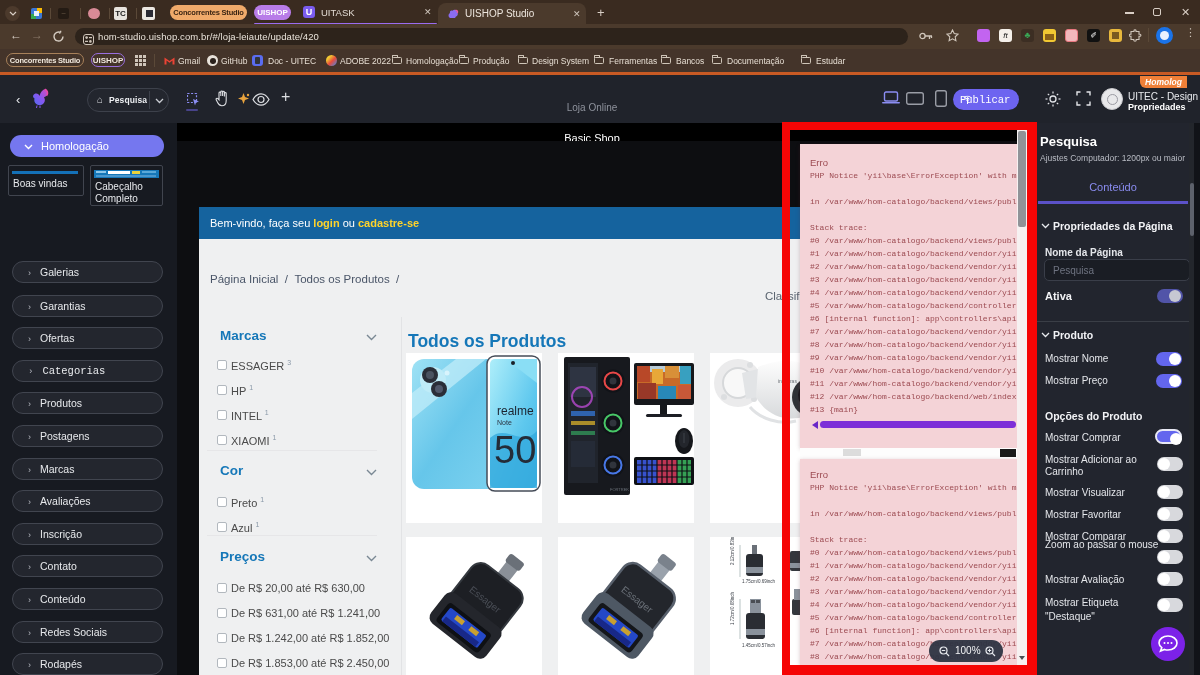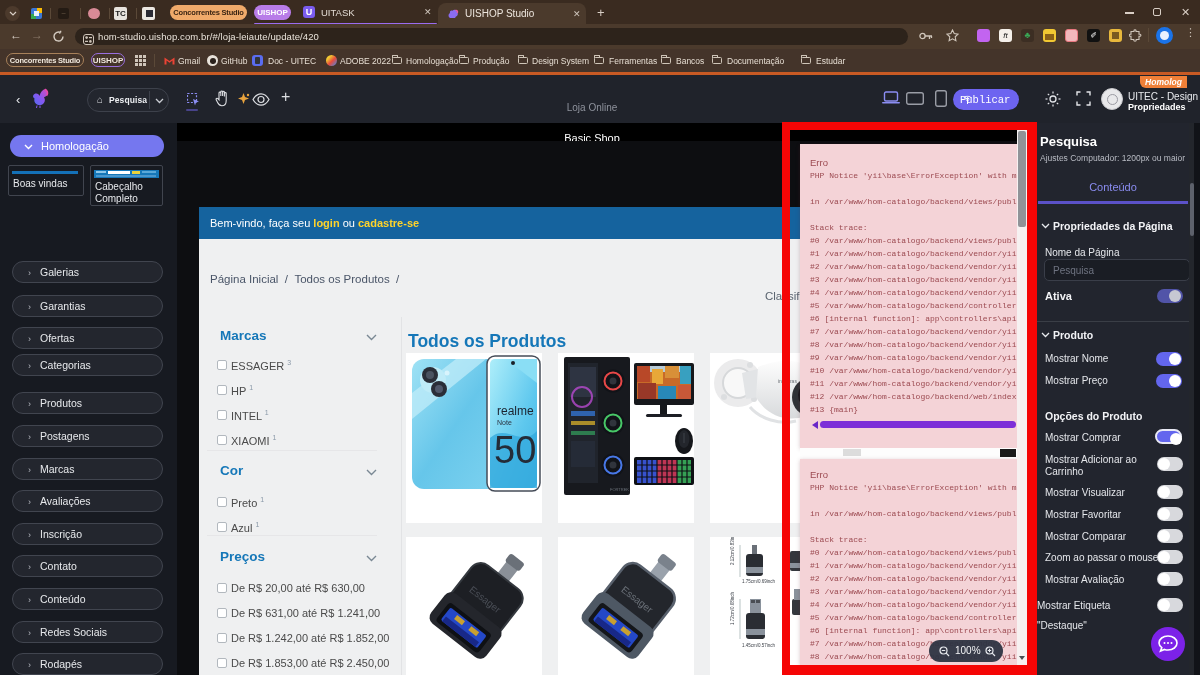--- a/index.html
+++ b/index.html
@@ -302,21 +302,21 @@
         <div class="abs" style="left:14px;top:1px;width:22px;height:2.5px;background:#fff;"></div>
         <div class="abs" style="left:38px;top:1px;width:8px;height:2.5px;background:#e8d23c;"></div>
         <div class="abs" style="left:48px;top:1px;width:14px;height:2px;background:#5aa8d8;"></div>
         <div class="abs" style="left:2px;top:5px;width:60px;height:1.5px;background:#4a96cc;"></div>
       </div>
       <div class="abs" style="left:4px;top:15px;color:#e7e9ec;font-size:10px;line-height:12px;">Cabeçalho<br>Completo</div>
     </div>
     <div class="spill" style="top:106px;margin-top:32px;"><span class="chev">›</span>Galerias</div>
     <div class="spill" style="top:204px;"><span class="chev">›</span>Ofertas</div>
     <div class="spill" style="top:172px;"><span class="chev">›</span>Garantias</div>
-    <div class="spill" style="top:231px;"><span class="chev">›</span>Categorias</div>
+    <div class="spill" style="top:237px;font-family:Liberation Mono, monospace;"><span class="chev">›</span>Categorias</div>
     <div class="spill" style="top:269px;"><span class="chev">›</span>Produtos</div>
     <div class="spill" style="top:302px;"><span class="chev">›</span>Postagens</div>
     <div class="spill" style="top:335px;"><span class="chev">›</span>Marcas</div>
     <div class="spill" style="top:367px;"><span class="chev">›</span>Avaliações</div>
     <div class="spill" style="top:400px;"><span class="chev">›</span>Inscrição</div>
     <div class="spill" style="top:432px;"><span class="chev">›</span>Contato</div>
     <div class="spill" style="top:465px;"><span class="chev">›</span>Conteúdo</div>
     <div class="spill" style="top:498px;"><span class="chev">›</span>Redes Sociais</div>
     <div class="spill" style="top:530px;"><span class="chev">›</span>Rodapés</div>
   </div>
@@ -604,21 +604,21 @@
   </div>
   <div id="rightpanel">
     <div class="abs" style="left:3px;top:11px;color:#fff;font-size:13px;font-weight:bold;">Pesquisa</div>
     <div class="abs" style="left:3px;top:30px;color:#b9bcc4;font-size:8.5px;">Ajustes Computador: 1200px ou maior</div>
     <div class="abs" style="left:0;top:58px;width:152px;text-align:center;color:#8a8cf0;font-size:11px;">Conteúdo</div>
     <div class="abs" style="left:1px;top:78px;width:150px;height:2.5px;background:#5b51c8;"></div>
     <svg class="abs" style="left:4px;top:100px;" width="9" height="6" viewBox="0 0 9 6">
         <path d="M1 1 L4.5 4.5 L8 1" fill="none" stroke="#e8eaee" stroke-width="1.3"></path>
       </svg>
     <div class="abs" style="left:16px;top:97px;color:#f2f3f6;font-size:10.5px;font-weight:bold;">Propriedades da Página</div>
-    <div class="abs" style="left:8px;top:124px;color:#e4e6ea;font-size:10px;font-weight:normal;">Nome da Página</div>
+    <div class="abs" style="left:8px;top:124px;color:#e4e6ea;font-size:10px;font-weight:bold;">Nome da Página</div>
     <div class="abs" style="left:7px;top:136px;width:146px;height:22px;background:#1a1d24;border:1px solid #3a3e49;border-radius:5px;">
       <span class="abs" style="left:8px;top:5px;color:#6e7380;font-size:10px;">Pesquisa</span>
     </div>
     <div class="abs" style="left:8px;top:167px;color:#f2f3f6;font-size:11px;font-weight:bold;">Ativa</div>
     <div class="toggle" style="left:120px;top:166px;background:#5154a8;">
         <span class="knob" style="left:12px;background:#c6c8d2;"></span>
       </div>
     <div class="abs" style="left:0;top:198px;width:152px;height:1px;background:#3a3e46;"></div>
     <svg class="abs" style="left:4px;top:209px;" width="9" height="6" viewBox="0 0 9 6">
         <path d="M1 1 L4.5 4.5 L8 1" fill="none" stroke="#e8eaee" stroke-width="1.3"></path>
@@ -646,29 +646,29 @@
         <span class="knob" style="left:1px;"></span>
       </div>
     <div class="abs" style="left:8px;top:386px;color:#e4e6ea;font-size:10px;">Mostrar Favoritar</div>
     <div class="toggle toff" style="left:120px;top:384px;">
         <span class="knob" style="left:1px;"></span>
       </div>
     <div class="abs" style="left:8px;top:408px;color:#e4e6ea;font-size:10px;">Mostrar Comparar</div>
     <div class="toggle toff" style="left:120px;top:406px;">
         <span class="knob" style="left:1px;"></span>
       </div>
-    <div class="abs" style="left:8px;top:429px;color:#e4e6ea;font-size:10px;">Zoom ao passar o mouse</div>
+    <div class="abs" style="left:8px;top:416px;color:#e4e6ea;font-size:10px;">Zoom ao passar o mouse</div>
     <div class="toggle toff" style="left:120px;top:427px;">
         <span class="knob" style="left:1px;"></span>
       </div>
     <div class="abs" style="left:8px;top:451px;color:#e4e6ea;font-size:10px;">Mostrar Avaliação</div>
     <div class="toggle toff" style="left:120px;top:449px;">
         <span class="knob" style="left:1px;"></span>
       </div>
-    <div class="abs" style="left:0;top:473px;color:#e4e6ea;font-size:10px;line-height:20px;">Mostrar Etiqueta<br>"Destaque"</div>
+    <div class="abs" style="left:8px;top:473px;color:#e4e6ea;font-size:10px;line-height:14px;">Mostrar Etiqueta<br>"Destaque"</div>
     <div class="toggle toff" style="left:120px;top:475px;">
         <span class="knob" style="left:1px;"></span>
       </div>
     <div class="abs" style="left:114px;top:504px;width:34px;height:34px;border-radius:50%;background:#7c22e8;">
       <svg style="position:absolute;left:7px;top:8px;" width="20" height="18" viewBox="0 0 20 18">
           <path d="M10 1 C15 1 19 4 19 8 C19 12 15 15 10 15 C8.8 15 7.6 14.8 6.5 14.4 L2.5 16 L3.8 12.6 C2 11.4 1 9.8 1 8 C1 4 5 1 10 1 Z" fill="none" stroke="#fff" stroke-width="1.6"></path>
           <circle cx="6.5" cy="8" r="1" fill="#fff"></circle>
           <circle cx="10" cy="8" r="1" fill="#fff"></circle>
           <circle cx="13.5" cy="8" r="1" fill="#fff"></circle>
         </svg>

